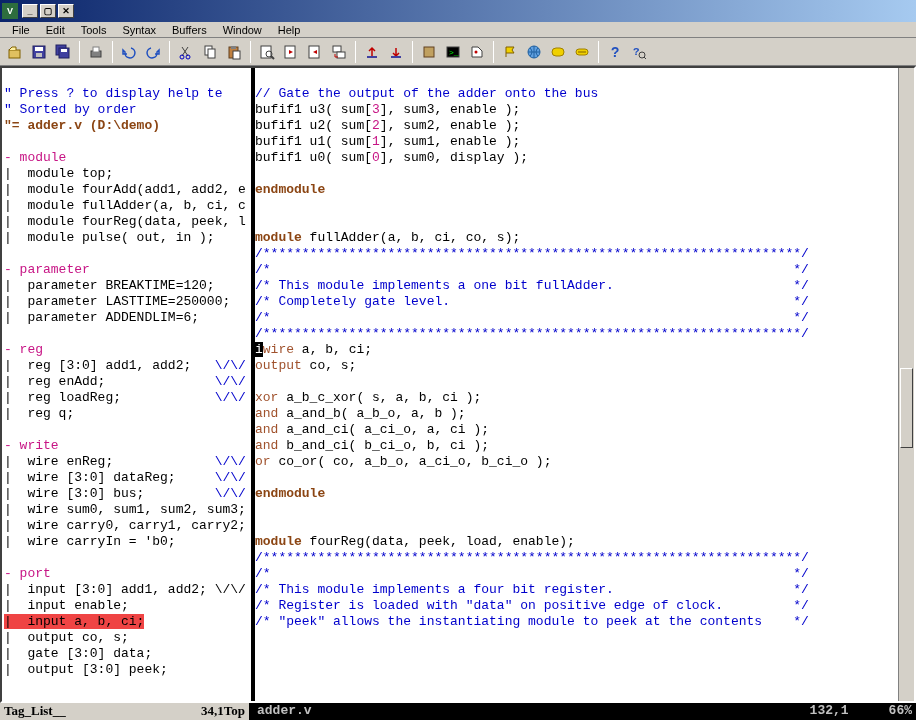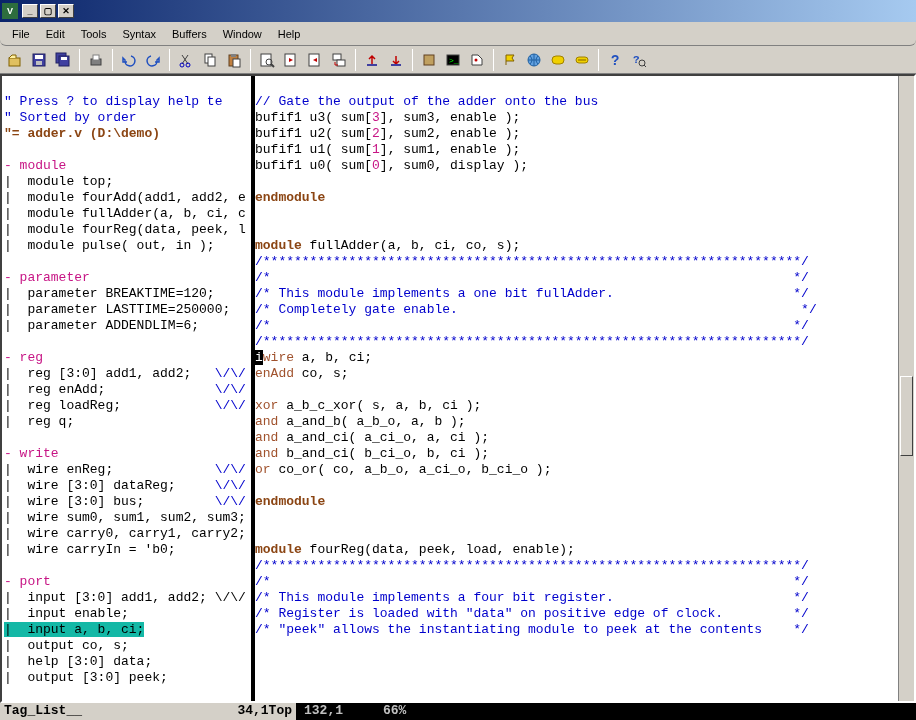--- a/index.html
+++ b/index.html
@@ -27,29 +27,28 @@
 .titlebar .icon { width: 16px; height: 16px; background:#2d6d3e; margin-right:4px; display:flex;align-items:center;justify-content:center;font-size:9px;color:#fff;}
 .titlebar .title { flex:1; }
 .titlebar .winbtns { display:flex; gap:2px; }
 .titlebar .winbtn {
   width: 16px; height: 14px; background:#d4d0c8;
   border:1px solid #fff; border-right-color:#404040; border-bottom-color:#404040;
   display:flex;align-items:center;justify-content:center;font-size:9px;color:#000;font-family:Arial;
   cursor:pointer;
 }
 .menubar {
-  height: 24px;
+  height: 16px;
   background:#d4d0c8;
   display:flex;
   align-items:center;
   font-family: Tahoma, sans-serif;
   font-size:11px;
   padding:0 4px;
   border-bottom:1px solid #808080;
-  border-radius:6px;
 }
 .menubar .menu { padding:2px 8px; cursor:pointer;}
 .toolbar {
   height: 28px;
   background:#d4d0c8;
   display:flex;
   align-items:center;
   padding:2px 4px;
   gap:2px;
   border-bottom:1px solid #808080;
@@ -105,30 +104,30 @@
   border:1px solid #fff;
   border-right-color:#404040;border-bottom-color:#404040;
 }
 .statusbars {
   height:17px;
   background:#000;
   display:flex;
   color:#d0d0d0;
   font-weight:bold;
 }
-.status-left { width:296px; background:#d4d0c8;color:#000;padding:0 4px;display:flex;}
+.status-left { width:249px; background:#d4d0c8;color:#000;padding:0 4px;display:flex;font-family:Liberation Serif, serif;}
 .status-right { flex:1; background:#000;color:#c0c0c0;padding:0 4px;display:flex;}
 .status-right .fn { flex:1;}
 .status-left .fn { flex:0 0 auto; min-width:90px;}
 .c-pink { color:#c71585; }
 .c-blue { color:#0000cc; }
 .c-orange { color:#a0522d; }
 .c-brown { color:#8b4513; }
 .cursor-block { background:#000;color:#fff; }
-.bg-hl { background:#14b8a6; }
+.bg-hl { background:#ef4444; }
 .bold { font-weight:bold;}
 </style>
 </head>
 <body>
 
 <div class="titlebar">
   <div class="icon">V</div>
   <div class="winbtns">
     <div class="winbtn">_</div>
     <div class="winbtn">▢</div>
@@ -334,44 +333,44 @@
 <span><span>|  wire [3:0] bus;         </span><span class="c-blue">\/\/</span></span>
 <span>|  wire sum0, sum1, sum2, sum3;</span>
 <span>|  wire carry0, carry1, carry2;</span>
 <span>|  wire carryIn = 'b0;</span>
 
 <span class="c-pink">- port</span>
 <span>|  input [3:0] add1, add2; \/\/</span>
 <span>|  input enable;</span>
 <span><span class="bg-hl">|  input a, b, ci;</span></span>
 <span>|  output co, s;</span>
-<span>|  help [3:0] data;</span>
+<span>|  gate [3:0] data;</span>
 <span>|  output [3:0] peek;</span>
 </div>
   <div class="vsplit"></div>
 
   <div class="pane-right">
 <span class="c-blue">// Gate the output of the adder onto the bus</span>
 <span><span>bufif1 u3( sum[</span><span class="c-pink">3</span><span>], sum3, enable );</span></span>
 <span><span>bufif1 u2( sum[</span><span class="c-pink">2</span><span>], sum2, enable );</span></span>
 <span><span>bufif1 u1( sum[</span><span class="c-pink">1</span><span>], sum1, enable );</span></span>
 <span><span>bufif1 u0( sum[</span><span class="c-pink">0</span><span>], sum0, display );</span></span>
 
 <span class="c-brown bold">endmodule</span>
 
 
 <span><span class="c-brown bold">module</span><span> fullAdder(a, b, ci, co, s);</span></span>
 <span class="c-blue">/*********************************************************************/</span>
 <span class="c-blue">/*                                                                   */</span>
 <span class="c-blue">/* This module implements a one bit fullAdder.                       */</span>
-<span class="c-blue">/* Completely gate enable.                                            */</span>
+<span class="c-blue">/* Completely gate level.                                            */</span>
 <span class="c-blue">/*                                                                   */</span>
 <span class="c-blue">/*********************************************************************/</span>
 <span><span class="c-orange"><span class="cursor-block">i</span><span>wire</span></span><span> a, b, ci;</span></span>
-<span><span class="c-orange">enAdd</span><span> co, s;</span></span>
+<span><span class="c-orange">output</span><span> co, s;</span></span>
 
 <span><span class="c-orange">xor</span><span> a_b_c_xor( s, a, b, ci );</span></span>
 <span><span class="c-orange">and</span><span> a_and_b( a_b_o, a, b );</span></span>
 <span><span class="c-orange">and</span><span> a_and_ci( a_ci_o, a, ci );</span></span>
 <span><span class="c-orange">and</span><span> b_and_ci( b_ci_o, b, ci );</span></span>
 <span><span class="c-orange">or</span><span> co_or( co, a_b_o, a_ci_o, b_ci_o );</span></span>
 
 <span class="c-brown bold">endmodule</span>
 
 
@@ -388,16 +387,17 @@
 </div>
 
 <div class="statusbars">
   <div class="status-left bold">
     <span class="fn">Tag_List__</span>
     <span style="flex:1;text-align:right;padding-left:10px">34,1</span>
     <span>Top</span>
   </div>
   <div style="width:4px;background:#000"></div>
   <div class="status-right bold">
+    <span class="fn">adder.v</span>
     <span style="padding-right:40px">132,1</span>
     <span>66%</span>
   </div>
 </div>
 
 </body></html>

